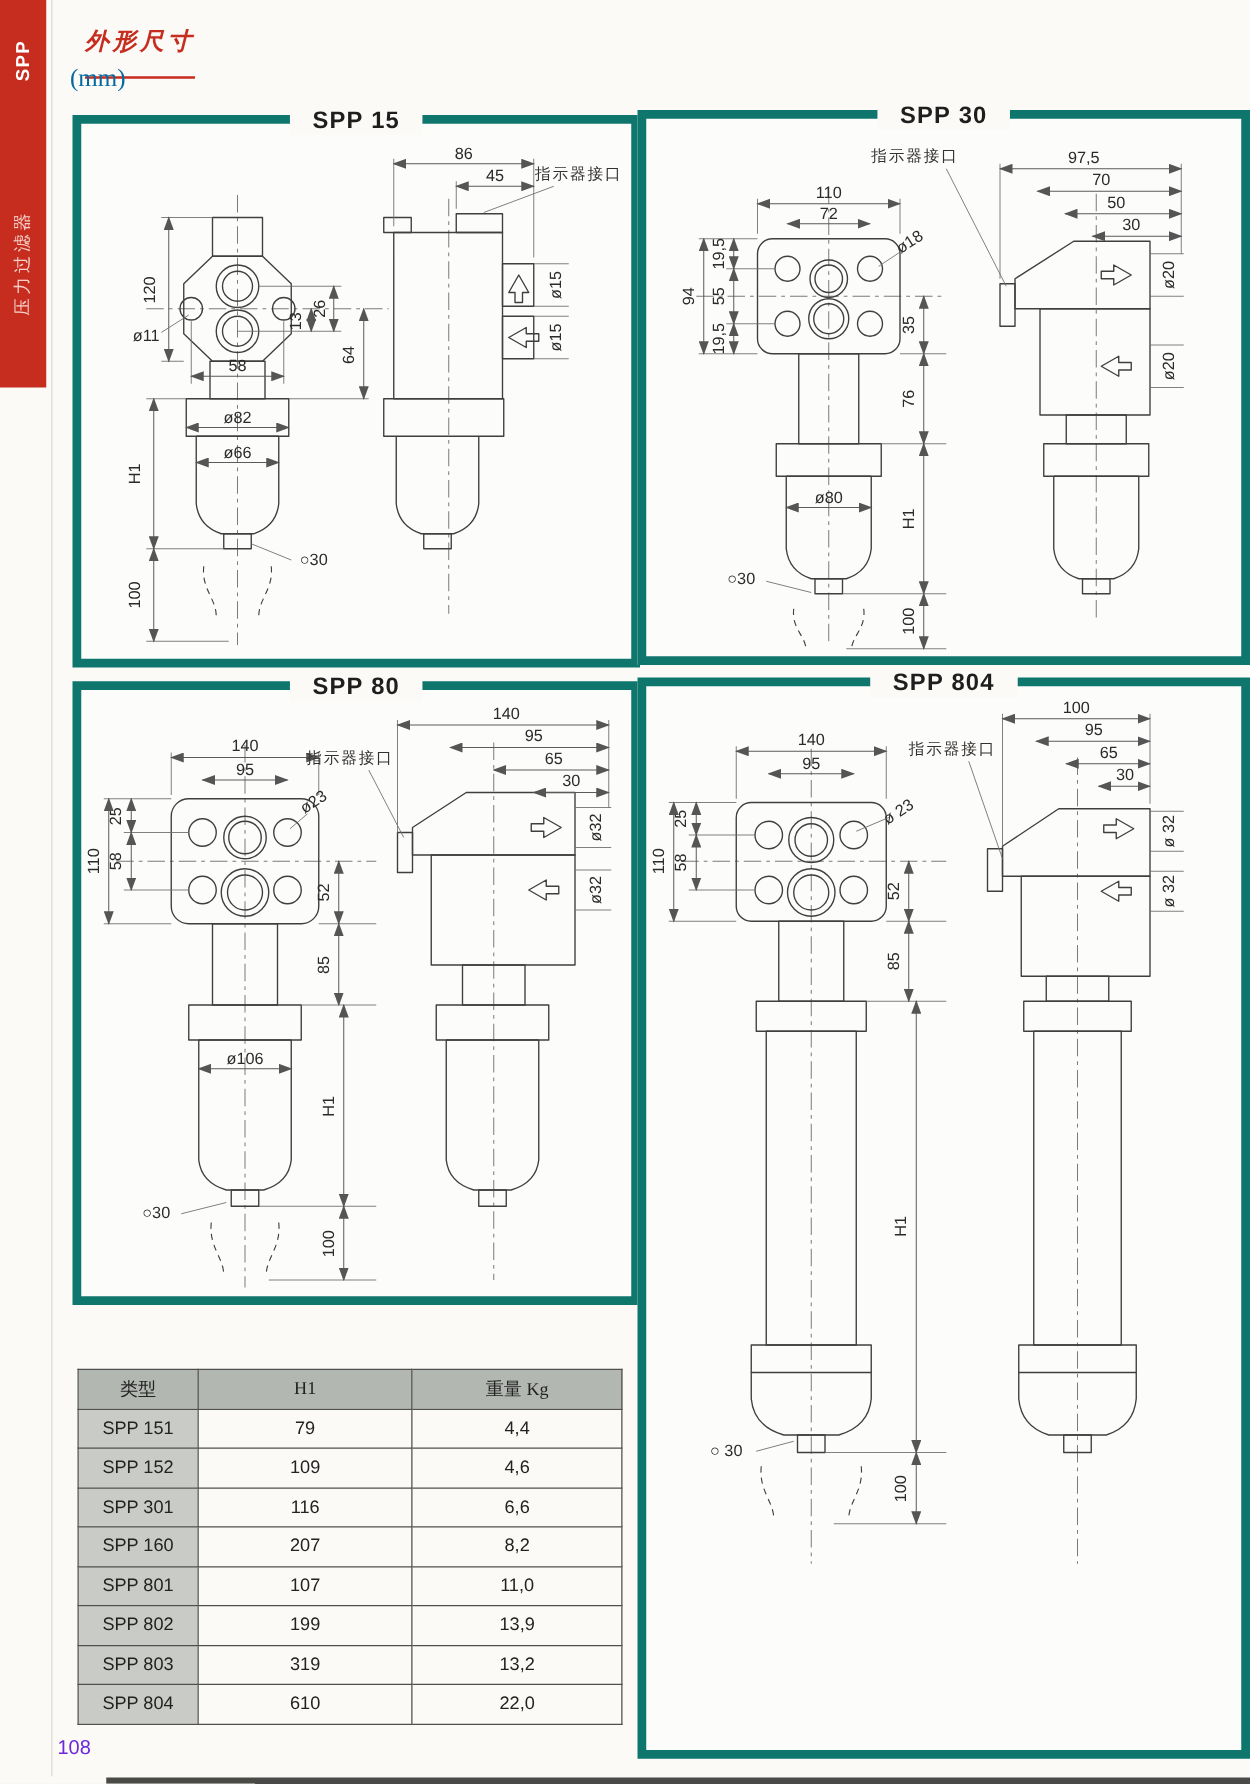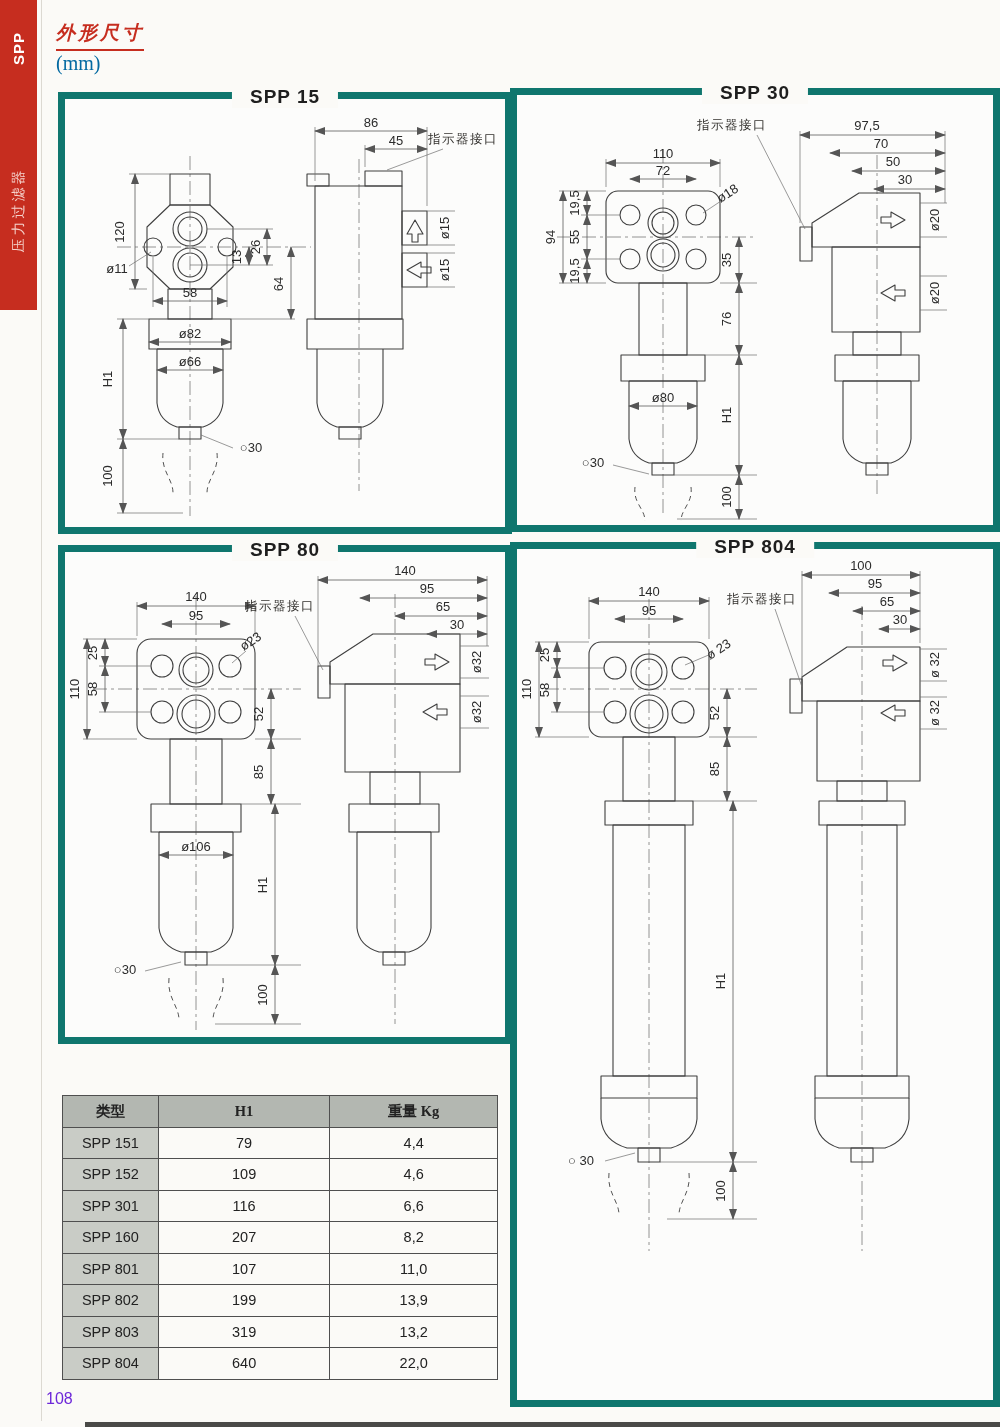--- a/index.html
+++ b/index.html
@@ -13,21 +13,21 @@
 
   
   .red-tab{position:absolute;left:0;top:0;width:37px;height:310px;background:var(--accent);}
   .tab-spp{position:absolute;left:0px;top:8px;width:37px;height:80px;display:flex;align-items:center;justify-content:center;}
   .tab-spp span{transform:rotate(-90deg);color:#fff;font-weight:bold;font-size:15px;letter-spacing:1px;white-space:nowrap;}
   .tab-cjk{position:absolute;left:0;top:140px;width:37px;height:140px;display:flex;align-items:center;justify-content:center;}
   .tab-cjk span{transform:rotate(-90deg);color:rgba(255,245,240,.82);font-size:14px;letter-spacing:3px;white-space:nowrap;font-family:"Liberation Serif",serif;}
   .edge-line{position:absolute;left:41px;top:0;width:1px;height:1421px;background:#dcd9d2;}
 
   
-  .heading{position:absolute;left:56px;top:20px;color:var(--accent);font-family:"Liberation Serif",serif;font-size:19px;font-weight:bold;font-style:italic;letter-spacing:3px;border-bottom:2px solid var(--accent);padding-bottom:3px;}
+  .heading{position:absolute;left:68px;top:20px;color:var(--accent);font-family:"Liberation Serif",serif;font-size:19px;font-weight:bold;font-style:italic;letter-spacing:3px;border-bottom:2px solid var(--accent);padding-bottom:15px;}
   .unit{position:absolute;left:56px;top:52px;color:#0369a1;font-family:"Liberation Serif",serif;font-size:20px;}
 
   
   .panel{position:absolute;background:#fcfcfb;border:7px solid #0f766e;}
   .panel-title{position:absolute;top:-13px;left:50%;transform:translateX(-50%);background:#fbfaf7;padding:0 18px;font-size:19px;font-weight:bold;color:#1e1e1e;letter-spacing:1px;white-space:nowrap;}
   #p15{left:58px;top:92px;width:440px;height:428px;}
   #p30{left:510px;top:88px;width:476px;height:430px;}
   #p80{left:58px;top:545px;width:440px;height:485px;}
   #p804{left:510px;top:542px;width:476px;height:851px;}
   .panel svg{position:absolute;left:0;top:0;width:100%;height:100%;}
@@ -39,21 +39,21 @@
   .draw .dash{stroke-dasharray:5 4;stroke-width:.9;}
   .dims line{stroke:#5a5a5a;stroke-width:.8;fill:none;}
   .dims .ext{stroke:#6e6e6e;stroke-width:.7;}
   .dims text{font-family:"Liberation Sans",sans-serif;font-size:13px;fill:#2b2b2b;text-anchor:middle;}
   .dims .cjk{font-family:"Liberation Serif",serif;font-size:12.5px;letter-spacing:1.5px;fill:#33312e;}
   .arrowshape{fill:#fcfcfb;stroke:#3f3f3f;stroke-width:1;}
 
   
   table.dimtable{position:absolute;left:62px;top:1095px;width:436px;border-collapse:collapse;font-size:14.5px;color:#222;}
   .dimtable th,.dimtable td{border:1px solid #4f4f4f;height:28.5px;text-align:center;font-weight:normal;}
-  .dimtable th{background:var(--thbg);font-family:"Liberation Serif",serif;font-weight:bold;}
+  .dimtable th{background:var(--thbg);font-family:"Liberation Serif",serif;}
   .dimtable td.rowlabel{background:var(--rowbg);}
   .dimtable col.c1{width:96px;}
   .dimtable col.c2{width:172px;}
   .dimtable col.c3{width:168px;}
 
   .page-number{position:absolute;left:46px;top:1390px;font-size:16px;color:#6d28d9;}
   .bottom-strip{position:absolute;left:85px;right:0;bottom:0;height:5px;background:#4a4a48;}
 </style>
 </head>
 <body>
@@ -506,21 +506,21 @@
           <td>199</td>
           <td>13,9</td>
         </tr>
         <tr>
           <td class="rowlabel">SPP 803</td>
           <td>319</td>
           <td>13,2</td>
         </tr>
         <tr>
           <td class="rowlabel">SPP 804</td>
-          <td>640</td>
+          <td>610</td>
           <td>22,0</td>
         </tr>
       </tbody>
   </table>
 
   <div class="page-number">108</div>
   <div class="bottom-strip"></div>
 </div>
 
 </body></html>

